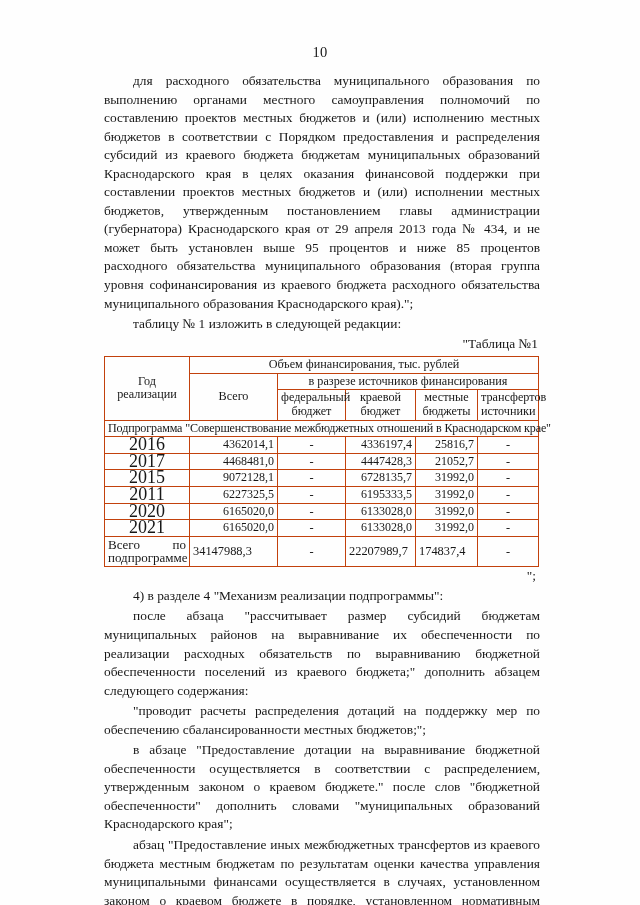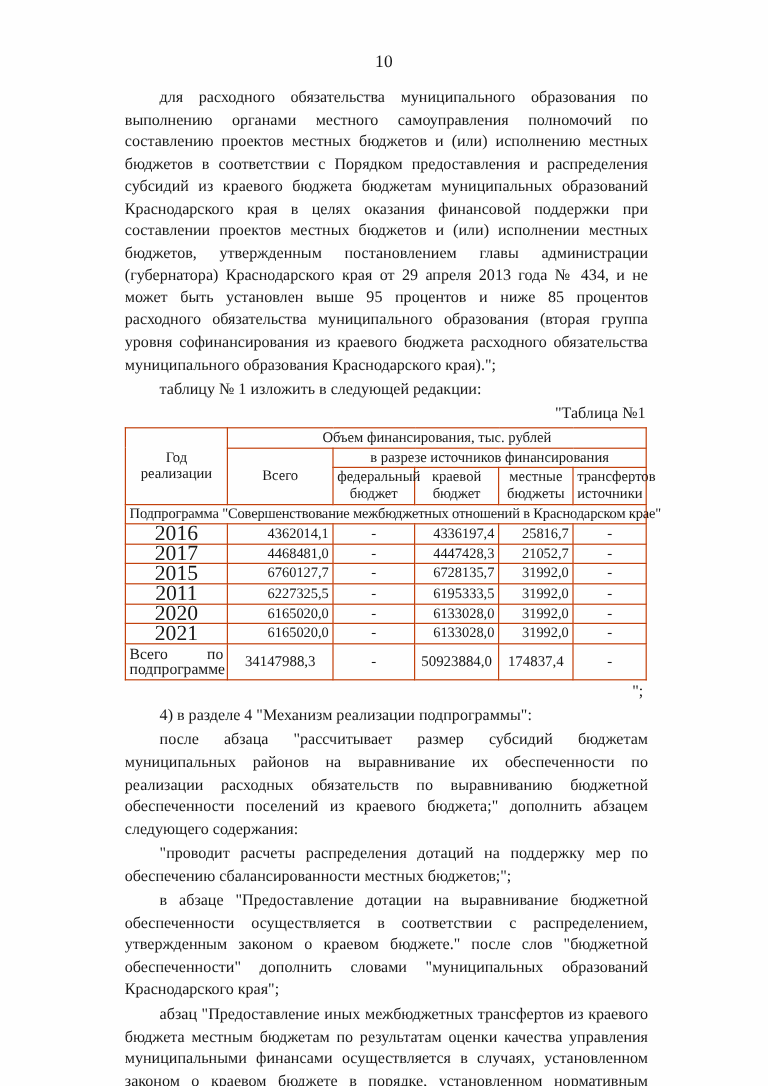--- a/index.html
+++ b/index.html
@@ -99,21 +99,21 @@
   }
   td.totlabel {
     text-align: justify;
     text-align-last: justify;
     font-size: 13px;
     padding: 2px 4px 3px 4px;
     line-height: 13.4px;
     vertical-align: top;
   }
   td.totnum {
-    text-align: center;
+    text-align: left;
     padding-right: 5px;
     vertical-align: bottom;
     font-size: 12.4px;
   }
   td.totdash {
     text-align: center;
     vertical-align: bottom;
     font-size: 12.4px;
   }
   .after-table-quote {
@@ -181,21 +181,21 @@
         <tr>
           <td class="yr">2017</td>
           <td class="num">4468481,0</td>
           <td class="dash">-</td>
           <td class="num">4447428,3</td>
           <td class="num">21052,7</td>
           <td class="dash">-</td>
         </tr>
         <tr>
           <td class="yr">2015</td>
-          <td class="num">6760127,7</td>
+          <td class="num">9072128,1</td>
           <td class="dash">-</td>
           <td class="num">6728135,7</td>
           <td class="num">31992,0</td>
           <td class="dash">-</td>
         </tr>
         <tr>
           <td class="yr">2011</td>
           <td class="num">6227325,5</td>
           <td class="dash">-</td>
           <td class="num">6195333,5</td>
@@ -216,21 +216,21 @@
           <td class="dash">-</td>
           <td class="num">6133028,0</td>
           <td class="num">31992,0</td>
           <td class="dash">-</td>
         </tr>
 
         <tr>
           <td class="totlabel">Всего по подпрограмме</td>
           <td class="totnum">34147988,3</td>
           <td class="totdash">-</td>
-          <td class="totnum">50923884,0</td>
+          <td class="totnum">22207989,7</td>
           <td class="totnum">174837,4</td>
           <td class="totdash">-</td>
         </tr>
       </tbody>
     </table>
 
     <p class="after-table-quote">";</p>
 
     <div class="gap-tiny"></div>
 

